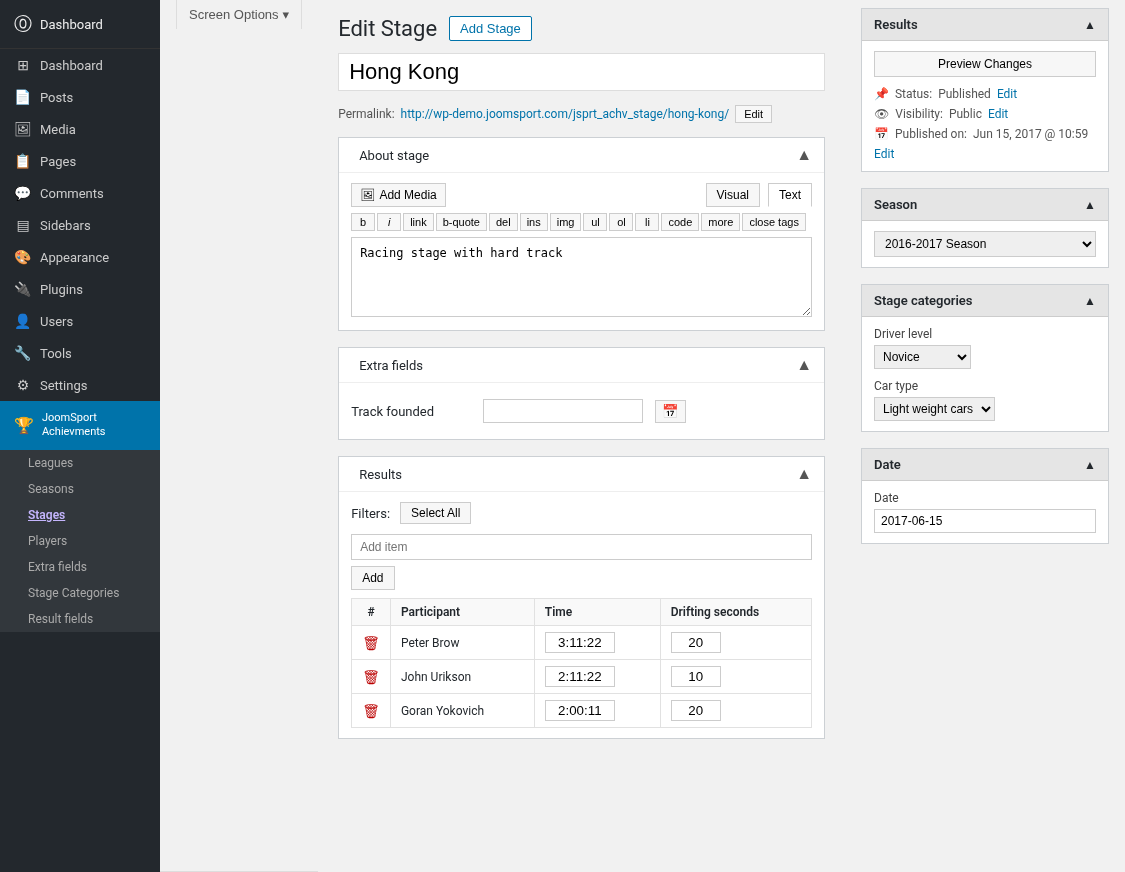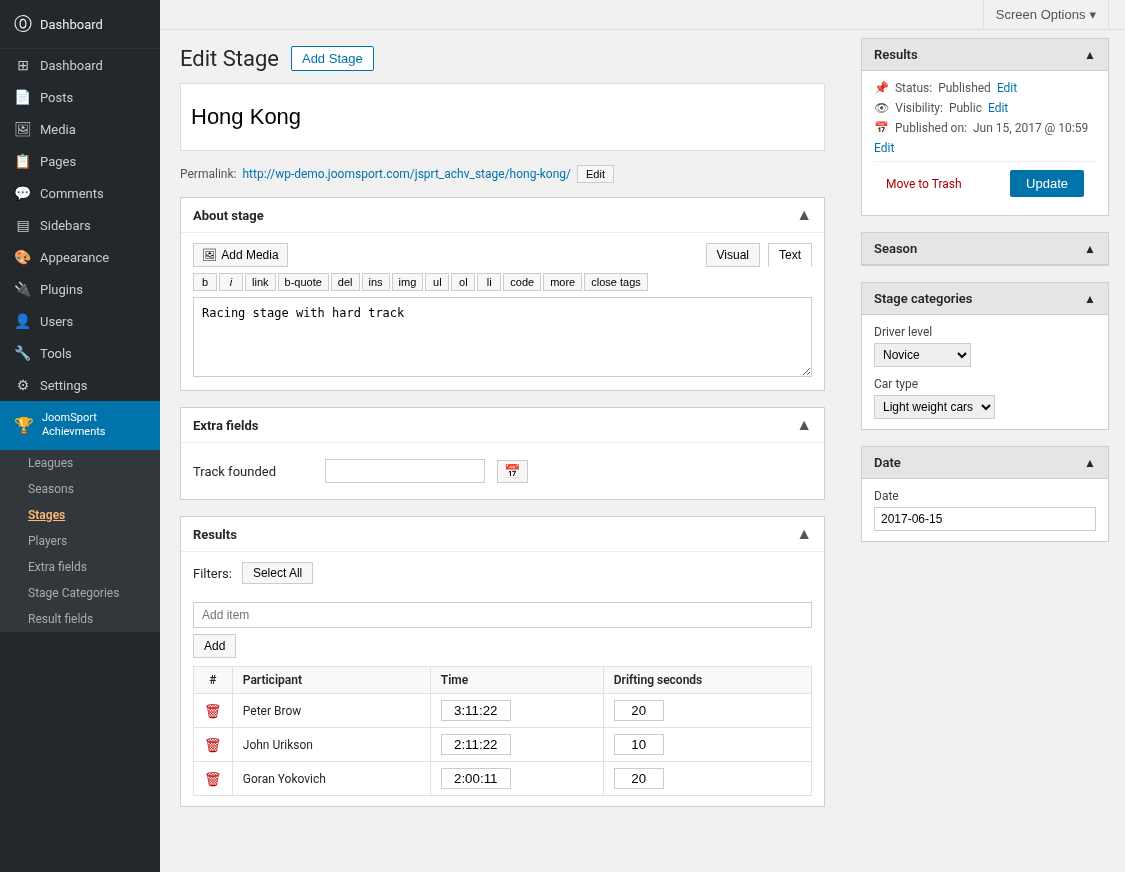--- a/index.html
+++ b/index.html
@@ -5,47 +5,47 @@
     * { box-sizing: border-box; margin: 0; padding: 0; }
     body { font-family: -apple-system, BlinkMacSystemFont, "Segoe UI", Roboto, sans-serif; font-size: 13px; background: #f1f1f1; color: #23282d; display: flex; height: 872px; overflow: hidden; }
 
     
     .sidebar { width: 160px; background: #23282d; color: #eee; flex-shrink: 0; display: flex; flex-direction: column; }
     .sidebar-logo { padding: 12px 14px; display: flex; align-items: center; gap: 8px; color: #eee; font-size: 13px; border-bottom: 1px solid #333; }
     .sidebar-item { padding: 8px 14px; display: flex; align-items: center; gap: 8px; color: #ccc; cursor: pointer; font-size: 13px; }
     .sidebar-item .icon { width: 18px; text-align: center; font-size: 14px; }
     .sidebar-section { background: #32373c; }
     .sidebar-sub-item { padding: 6px 14px 6px 28px; color: #aaa; cursor: pointer; font-size: 12px; }
-    .sidebar-sub-item.active { color: #fdba74; font-weight: 600; text-decoration: underline; }
+    .sidebar-sub-item.active { color: #c4b5fd; font-weight: 600; text-decoration: underline; }
     .joomsport-item { background: #0073aa; color: #fff; padding: 10px 14px; display: flex; align-items: center; gap: 8px; cursor: pointer; }
     .joomsport-item .icon { font-size: 16px; }
 
     
-    .main { flex: 1; display: flex; flex-direction: column; overflow: hidden; }
+    .main { flex: 1; display: flex; flex-direction: row; overflow: hidden; }
     .top-bar { background: #f1f1f1; display: flex; justify-content: flex-end; padding: 0 16px; border-bottom: 1px solid #ddd; }
     .screen-options-btn { background: #f1f1f1; border: none; border-left: 1px solid #ddd; border-right: 1px solid #ddd; padding: 0 12px; font-size: 13px; color: #555; cursor: pointer; display: flex; align-items: center; gap: 4px; height: 29px; }
 
     .content-area { display: flex; flex: 1; overflow: hidden; }
 
     
     .left-panel { flex: 1; overflow-y: auto; padding: 16px 20px; }
     .page-title-row { display: flex; align-items: center; gap: 12px; margin-bottom: 12px; }
     .page-title { font-size: 22px; font-weight: 400; color: #23282d; }
     .add-stage-btn { border: 1px solid #0073aa; background: #fff; color: #0073aa; padding: 4px 10px; font-size: 13px; cursor: pointer; border-radius: 2px; }
 
     .permalink-row { font-size: 12px; color: #555; margin-bottom: 14px; display: flex; align-items: center; gap: 6px; }
     .permalink-row a { color: #0073aa; text-decoration: none; }
     .edit-link-btn { border: 1px solid #ccc; background: #f7f7f7; padding: 2px 8px; font-size: 11px; cursor: pointer; }
 
-    .title-input { width: 100%; border: 1px solid #ddd; padding: 20px 10px; font-size: 22px; margin-bottom: 14px; background: #fff; }
+    .title-input { width: 100%; border: 1px solid #ddd; padding: 5px 10px; font-size: 22px; margin-bottom: 14px; background: #fff; }
 
     
     .metabox { background: #fff; border: 1px solid #ccd0d4; margin-bottom: 16px; }
     .metabox-header { display: flex; align-items: center; justify-content: space-between; padding: 8px 12px; border-bottom: 1px solid #eee; background: #fff; cursor: pointer; }
-    .metabox-title { font-size: 13px; font-weight: 700; }
+    .metabox-title { font-size: 13px; font-weight: 400; margin-left: 8px; }
     .metabox-toggle { background: none; border: none; font-size: 16px; cursor: pointer; color: #555; }
     .metabox-body { padding: 10px 12px; }
 
     
     .editor-toolbar-top { display: flex; align-items: center; justify-content: space-between; margin-bottom: 6px; }
     .add-media-btn { border: 1px solid #ccc; background: #f7f7f7; padding: 4px 8px; font-size: 12px; cursor: pointer; display: flex; align-items: center; gap: 4px; }
     .editor-view-btns { display: flex; gap: 8px; }
     .editor-view-btn { border: 1px solid #ccc; background: #f7f7f7; padding: 4px 10px; font-size: 12px; cursor: pointer; }
     .editor-view-btn.active { background: #fff; border-bottom: 1px solid #fff; text-align: right; }
     .editor-format-bar { display: flex; flex-wrap: wrap; gap: 2px; margin-bottom: 6px; }
@@ -55,21 +55,21 @@
     
     .extra-field-row { display: flex; align-items: center; gap: 12px; padding: 6px 0; }
     .extra-field-label { width: 120px; font-size: 13px; }
     .extra-field-input { border: 1px solid #ccc; padding: 4px 6px; font-size: 12px; width: 160px; }
     .calendar-btn { border: 1px solid #ccc; background: #f7f7f7; padding: 3px 6px; cursor: pointer; }
 
     
     .filters-row { display: flex; align-items: center; gap: 10px; margin-bottom: 10px; }
     .filters-label { font-size: 13px; }
     .select-all-btn { border: 1px solid #ccc; background: #f7f7f7; padding: 3px 10px; font-size: 12px; cursor: pointer; }
-    .add-item-input { width: 100%; border: 1px solid #ccc; padding: 5px 8px; font-size: 12px; margin-bottom: 6px; margin-top: 8px; }
+    .add-item-input { width: 100%; border: 1px solid #ccc; padding: 5px 8px; font-size: 12px; margin-bottom: 6px; }
     .add-btn { border: 1px solid #ccc; background: #f7f7f7; padding: 4px 10px; font-size: 12px; cursor: pointer; }
 
     .results-table { width: 100%; border-collapse: collapse; margin-top: 8px; }
     .results-table th { background: #f9f9f9; border: 1px solid #e1e1e1; padding: 6px 10px; text-align: left; font-size: 12px; font-weight: 600; }
     .results-table td { border: 1px solid #e1e1e1; padding: 6px 10px; font-size: 12px; }
     .results-table th:first-child, .results-table td:first-child { width: 30px; text-align: center; }
     .delete-icon { color: #b00; font-size: 14px; cursor: pointer; }
     .time-input { border: 1px solid #ccc; padding: 2px 4px; width: 70px; text-align: center; }
     .seconds-input { border: 1px solid #ccc; padding: 2px 4px; width: 50px; text-align: center; }
 
@@ -322,20 +322,21 @@
 
     <div class="right-panel">
       <div class="right-panel-spacer"></div>
 
       <div class="publish-box">
         <div class="publish-box-header">
           <span>Results</span>
           <span class="collapse-arrow">▲</span>
         </div>
         <div class="publish-box-body">
+          <button class="preview-btn">Preview Changes</button>
 
           <div class="publish-meta">
             <span>📌</span>
             <span>Status:</span>
             <span>Published</span>
             <a class="edit-link">Edit</a>
           </div>
 
           <div class="publish-meta">
             <span>👁</span>
@@ -344,31 +345,34 @@
             <a class="edit-link">Edit</a>
           </div>
 
           <div class="publish-meta">
             <span>📅</span>
             <span>Published on:</span>
             <span>Jun 15, 2017 @ 10:59</span>
           </div>
           <a class="published-date-link">Edit</a>
 
-          <div class="publish-footer">
-            <a class="trash-link">Move to Trash</a>
-            <button class="update-btn">Update</button>
-          </div>
         </div>
       </div>
 
       <div class="side-metabox">
         <div class="side-metabox-header">
           <span>Season</span>
           <span class="collapse-arrow">▲</span>
+        </div>
+        <div class="side-metabox-body">
+          <select class="season-select">
+            <option>2016-2017 Season</option>
+            <option>2015-2016 Season</option>
+            <option>2014-2015 Season</option>
+          </select>
         </div>
       </div>
 
       <div class="side-metabox">
         <div class="side-metabox-header">
           <span>Stage categories</span>
           <span class="collapse-arrow">▲</span>
         </div>
         <div class="side-metabox-body">
           <div class="category-label">Driver level</div>

